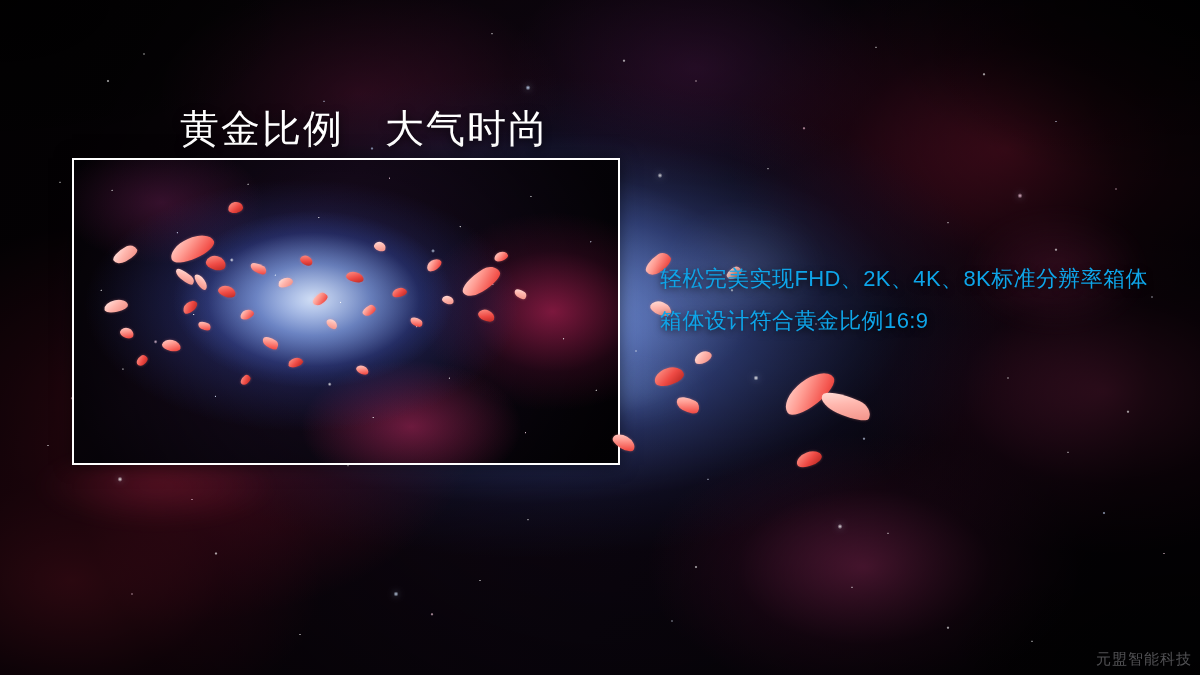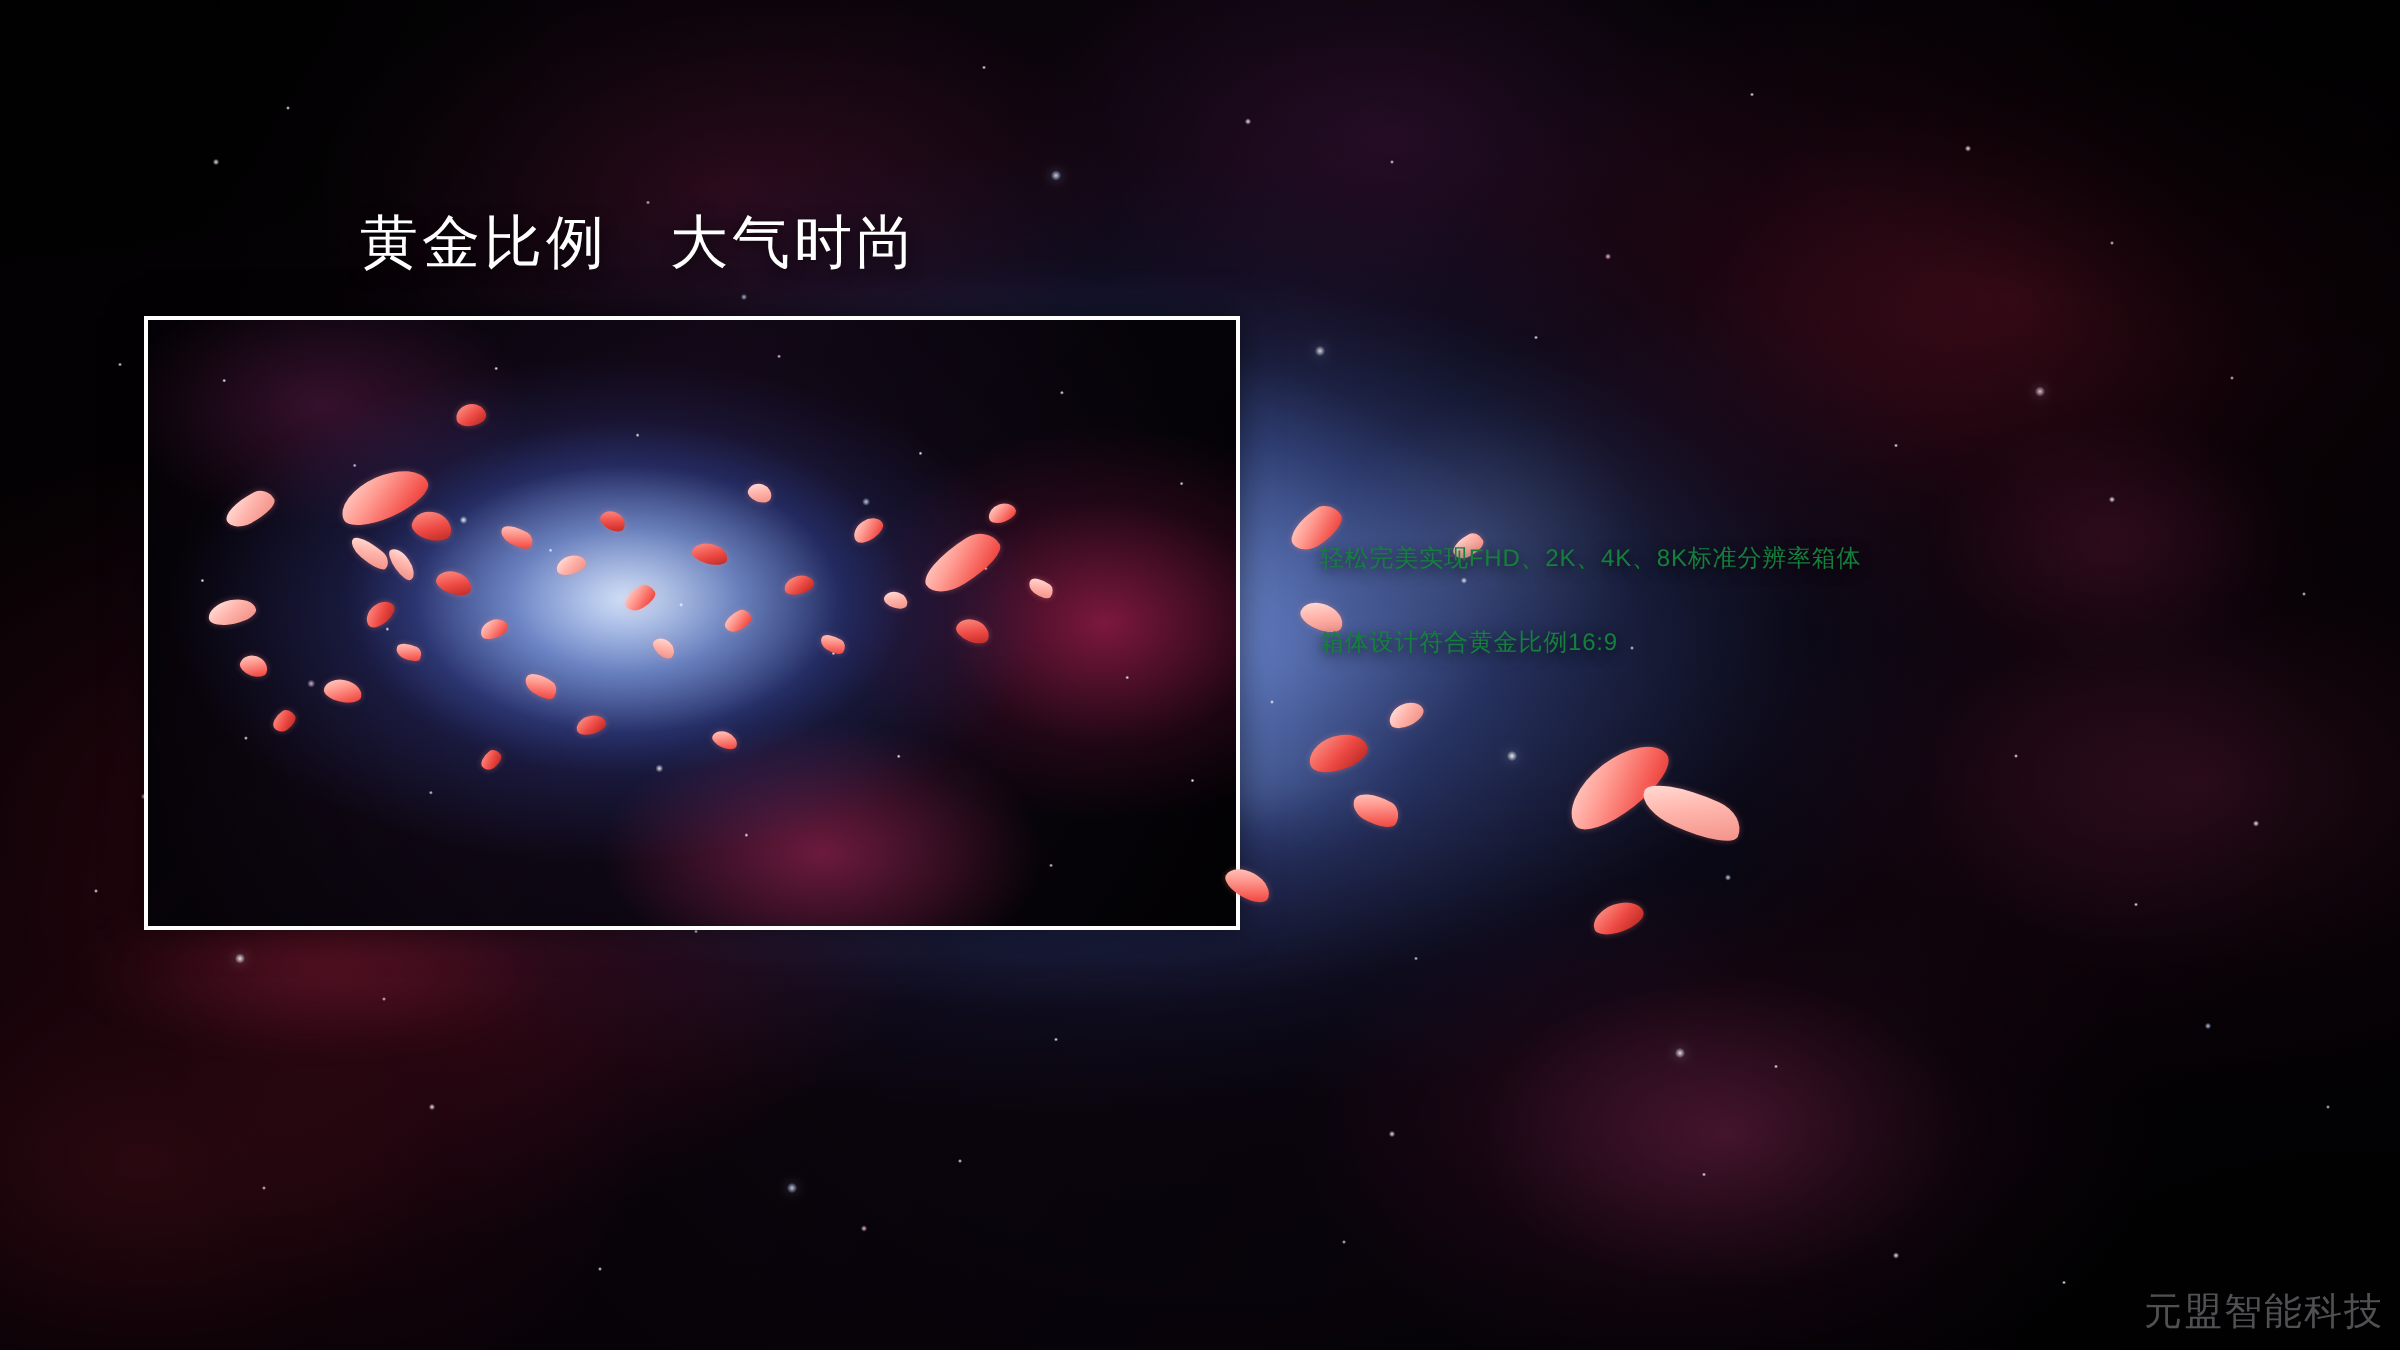--- a/index.html
+++ b/index.html
@@ -94,21 +94,21 @@
       radial-gradient(2.6px 2.6px at 33% 88%,rgba(210,230,255,.85),transparent),
       radial-gradient(2.6px 2.6px at 70% 78%,rgba(255,255,255,.85),transparent),
       radial-gradient(2.6px 2.6px at 55% 26%,rgba(255,255,255,.8),transparent);
     background-repeat:no-repeat;
     filter:drop-shadow(0 0 3px rgba(190,220,255,.8));
   }
 
   
   #title{
     position:absolute;left:180px;top:102px;
-    color:#fff;font-size:29px;letter-spacing:2px;
+    color:#fff;font-size:39px;letter-spacing:2px;
     text-shadow:0 2px 8px rgba(0,0,0,.75);
     white-space:pre;
   }
 
   
   #photo-frame{
     position:absolute;left:72px;top:158px;
     width:548px;height:307px;
     border:2px solid #ffffff;
     box-sizing:border-box;
@@ -154,31 +154,31 @@
     background:linear-gradient(150deg,#ffd8d2 0%,#ff9d93 38%,#f4564f 78%,#d8352f 100%);
     box-shadow:0 0 3px rgba(255,140,140,.35);
   }
   .petal.pale{background:linear-gradient(150deg,#ffe9e4 0%,#ffb7ae 45%,#f08a80 100%);}
   .petal.deep{background:linear-gradient(150deg,#ff9b8f 0%,#ee4a44 55%,#b5241f 100%);}
   .petal.curl{border-radius:70% 30% 60% 40%/50% 60% 40% 50%;}
 
   
   #body-text{
     position:absolute;left:660px;top:258px;width:520px;
-    color:#15803d;font-size:12px;line-height:42px;
+    color:#0ea5e9;font-size:22px;line-height:42px;
     text-shadow:0 2px 7px rgba(0,0,0,.80);
     letter-spacing:.4px;
   }
   #body-text .line{white-space:nowrap;}
 
   
   #watermark{
     position:absolute;right:8px;bottom:6px;
     color:rgba(190,190,195,.42);
-    font-size:19px;letter-spacing:1px;
+    font-size:15px;letter-spacing:1px;
   }
 </style>
 </head>
 <body>
 
 <div id="slide">
 
   <div class="layer" id="bg-base"></div>
   <div class="layer" id="bg-wisps"></div>
   <div class="layer" id="bg-dark-corners"></div>

